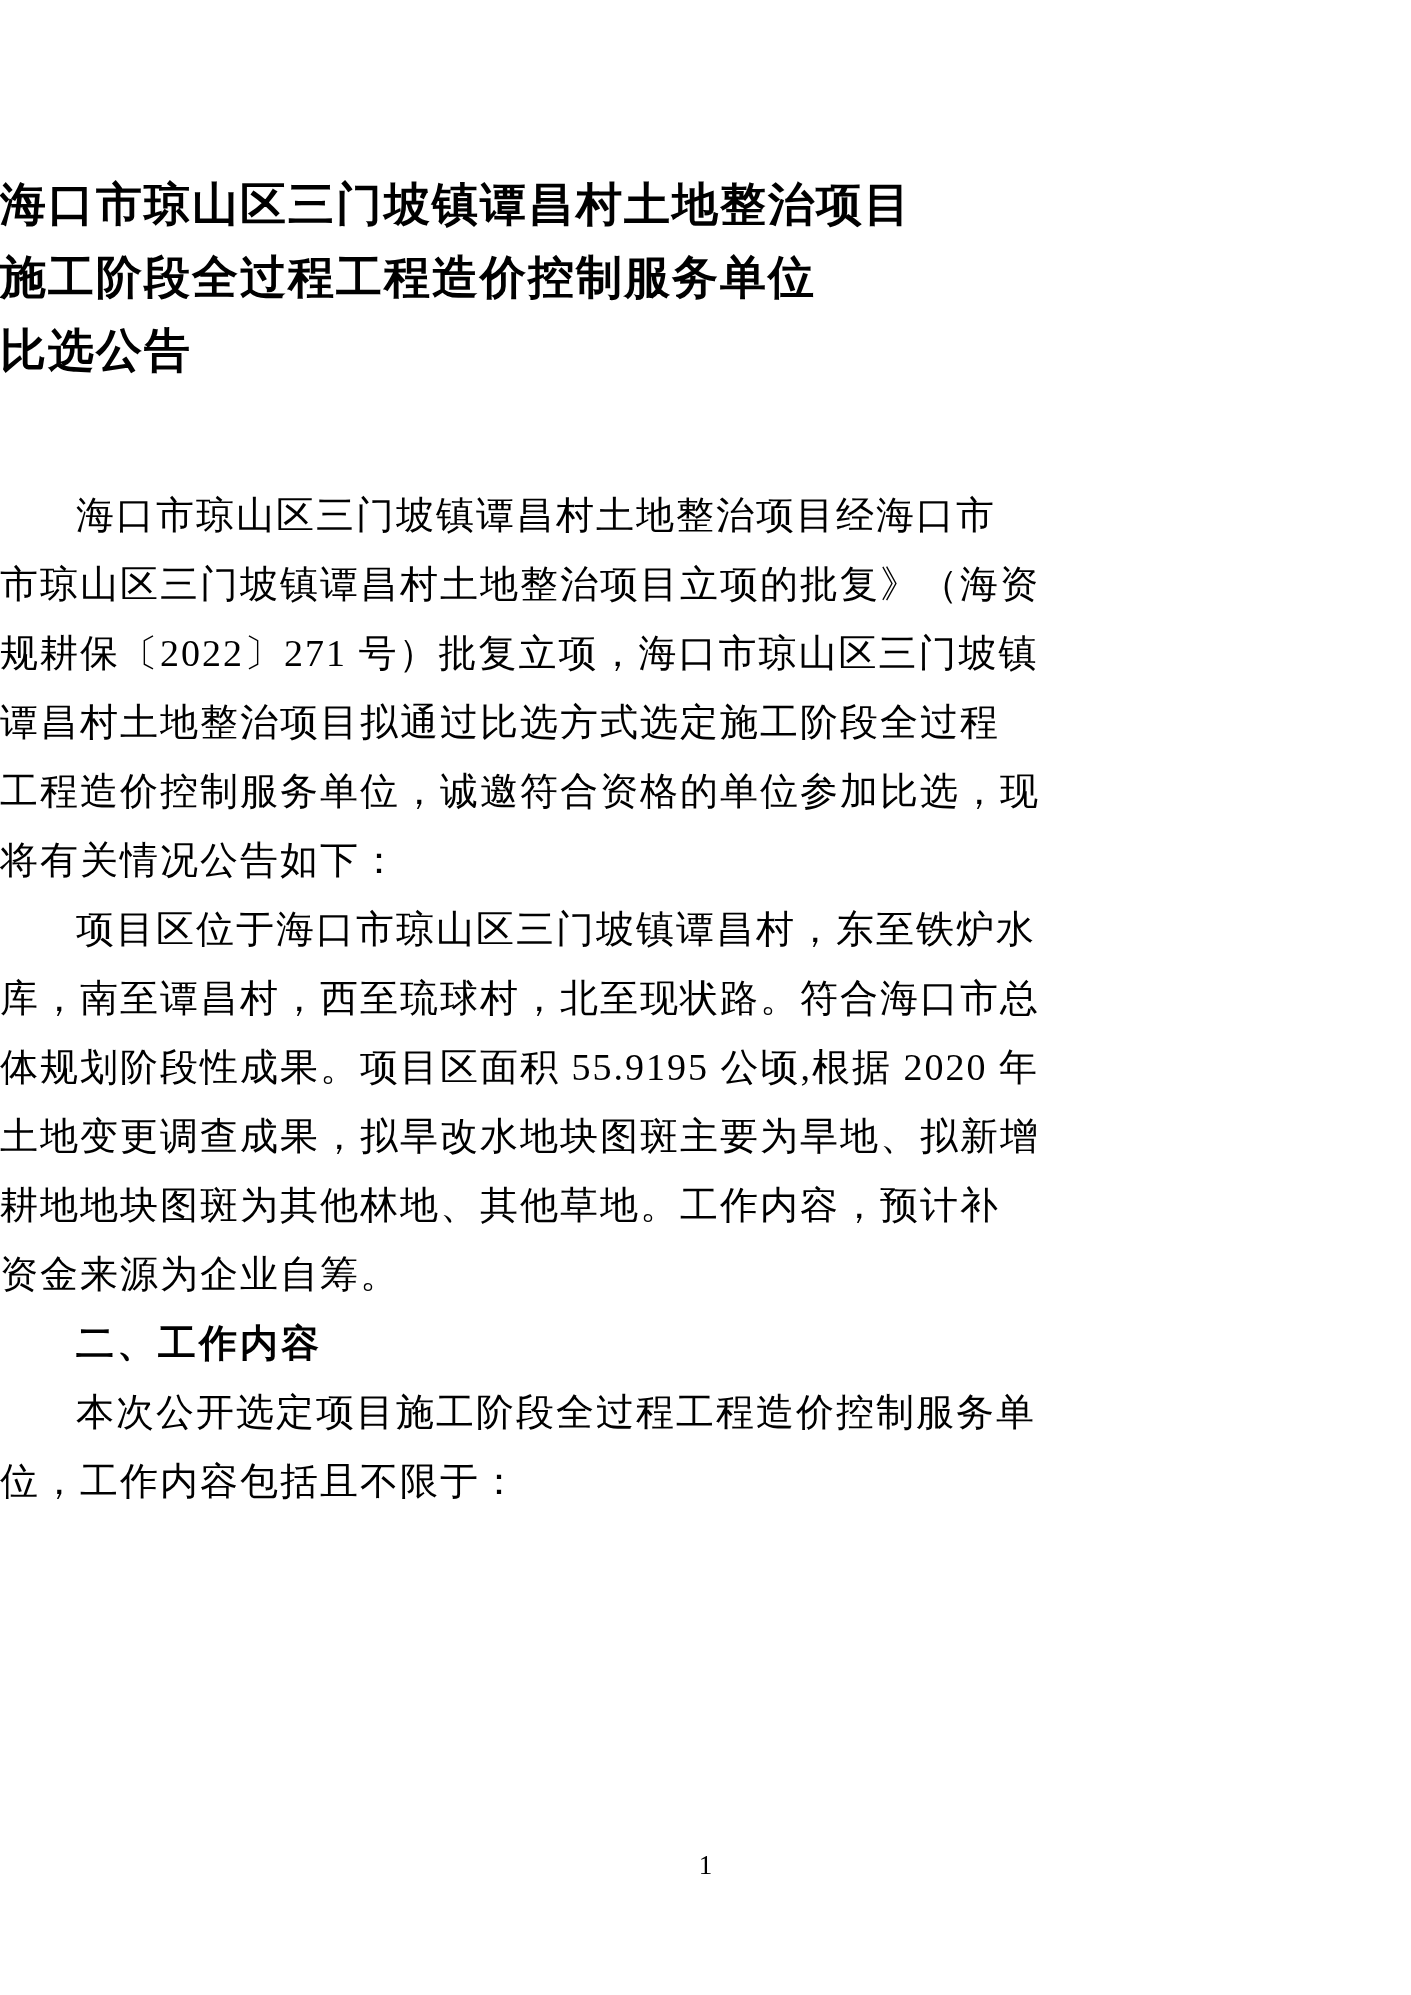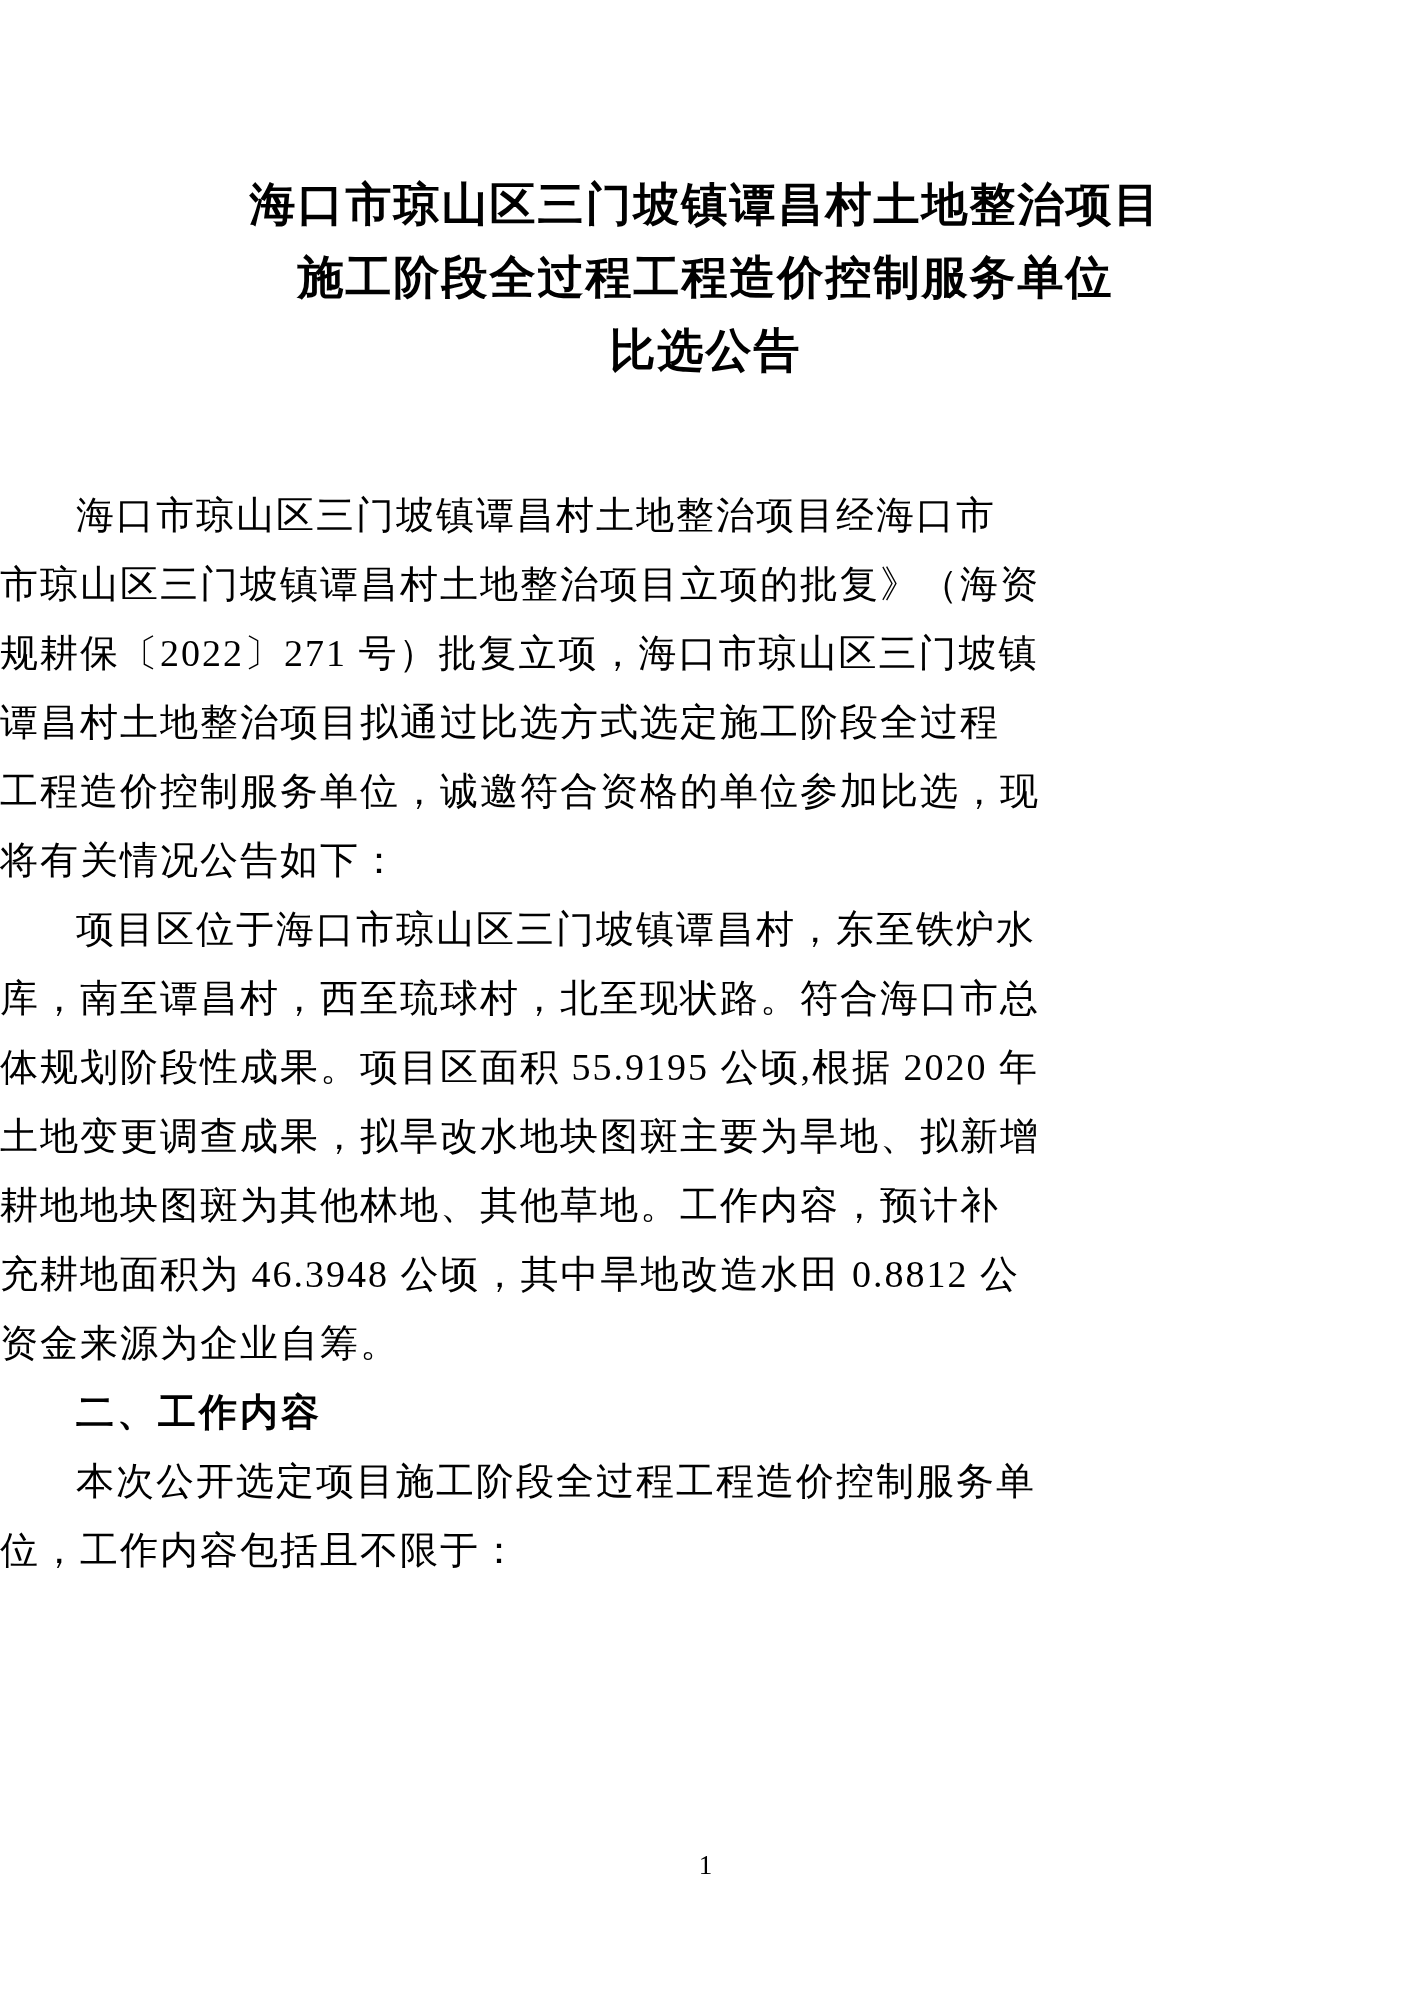--- a/index.html
+++ b/index.html
@@ -12,21 +12,21 @@
   }
   .page {
     position: relative;
     width: 1411px;
     height: 1995px;
     background: #ffffff;
     overflow: hidden;
   }
   .title-block {
     padding-top: 168px;
-    text-align: center;
+    text-align: left;
   }
   .title-line {
     font-size: 46px;
     line-height: 73px;
     font-weight: 700;
     letter-spacing: 2px;
     white-space: nowrap;
   }
   .content {
     margin-top: 94px;
@@ -83,21 +83,20 @@
     <div class="line fill">谭昌村土地整治项目拟通过比选方式选定施工阶段全过程</div>
     <div class="line fill">工程造价控制服务单位，诚邀符合资格的单位参加比选，现</div>
     <div class="line">将有关情况公告如下：</div>
 
 
     <div class="line fill indent">项目区位于海口市琼山区三门坡镇谭昌村，东至铁炉水</div>
     <div class="line fill">库，南至谭昌村，西至琉球村，北至现状路。符合海口市总</div>
     <div class="line fill">体规划阶段性成果。项目区面积 55.9195 公顷,根据 2020 年</div>
     <div class="line fill">土地变更调查成果，拟旱改水地块图斑主要为旱地、拟新增</div>
     <div class="line fill">耕地地块图斑为其他林地、其他草地。工作内容，预计补</div>
-    <div class="line fill">充耕地面积为 46.3948 公顷，其中旱地改造水田 0.8812 公</div>
     <div class="line">资金来源为企业自筹。</div>
 
     <div class="line heading indent">二、工作内容</div>
 
     <div class="line fill indent">本次公开选定项目施工阶段全过程工程造价控制服务单</div>
     <div class="line">位，工作内容包括且不限于：</div>
 
   </div>
 
   <div class="footer">1</div>

